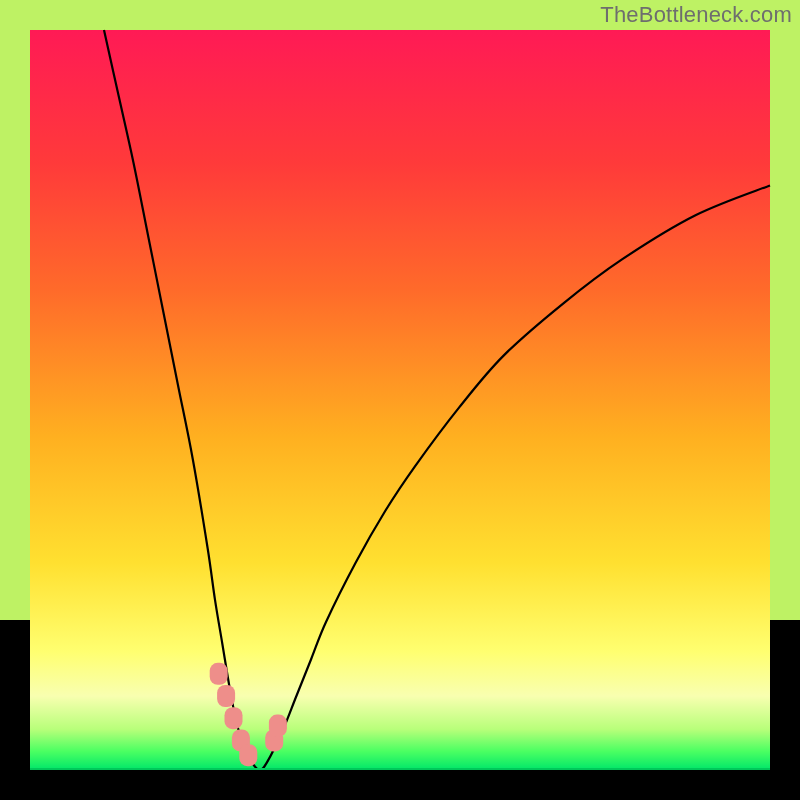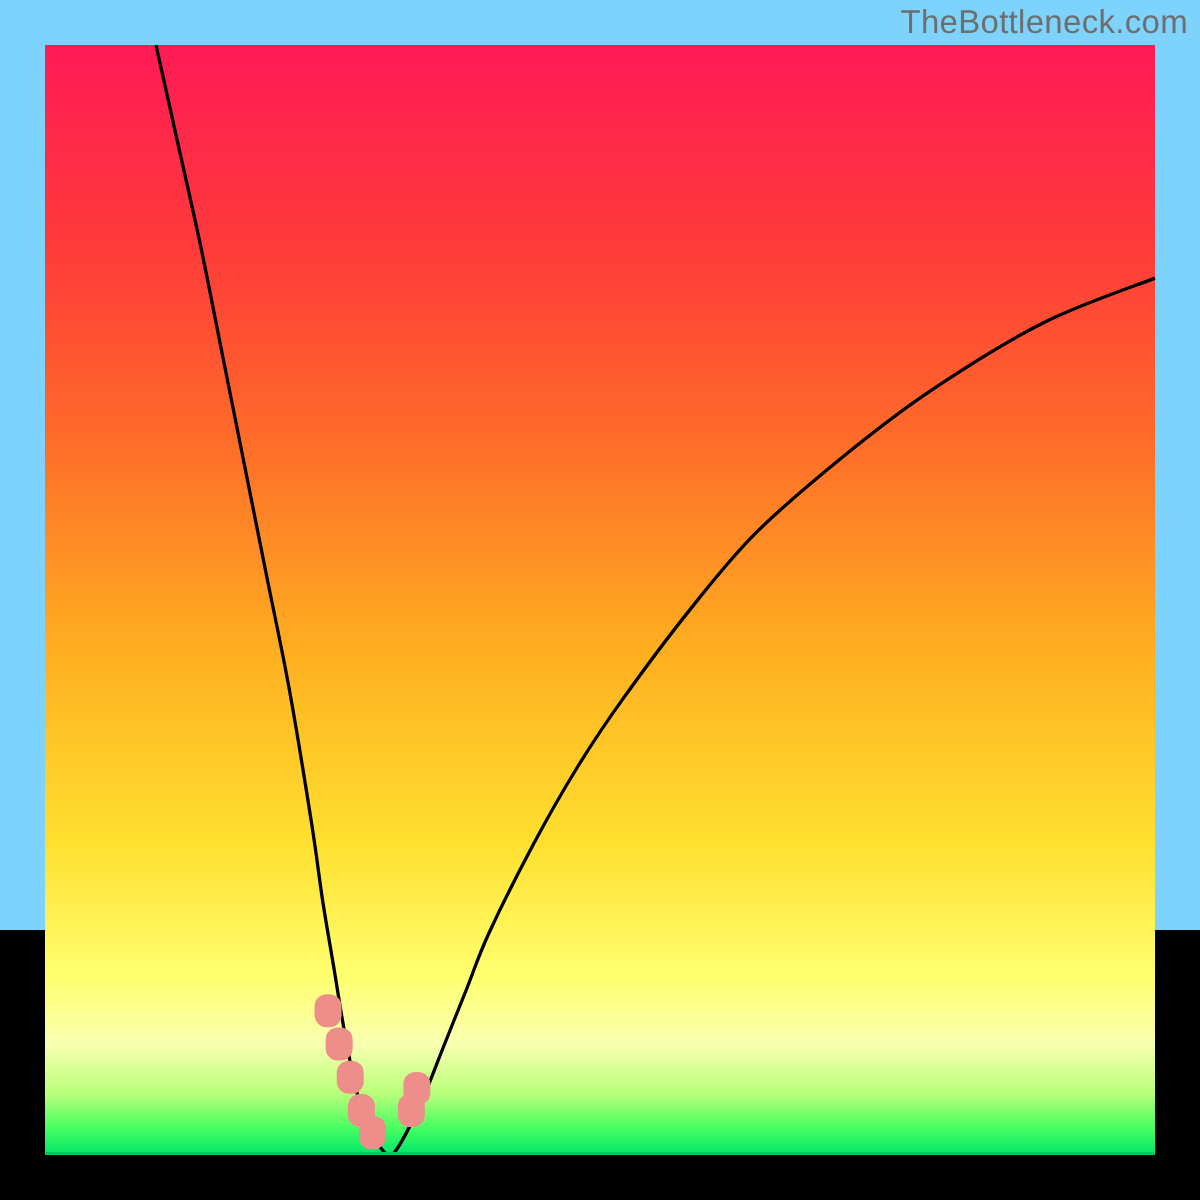--- a/index.html
+++ b/index.html
@@ -8,21 +8,21 @@
     width: 800px;
     height: 800px;
     background: #000;
     overflow: hidden;
     font-family: Arial, Helvetica, sans-serif;
   }
   .frame {
     position: absolute;
     left: 0; top: 0;
     width: 800px; height: 620px;
-    background: #7dd3fc;
+    background: #bef264;
   }
   .watermark {
     position: absolute;
     top: 2px;
     right: 8px;
     color: #6e6e6e;
     font-size: 22px;
     font-weight: 500;
     letter-spacing: 0.2px;
     z-index: 50;

